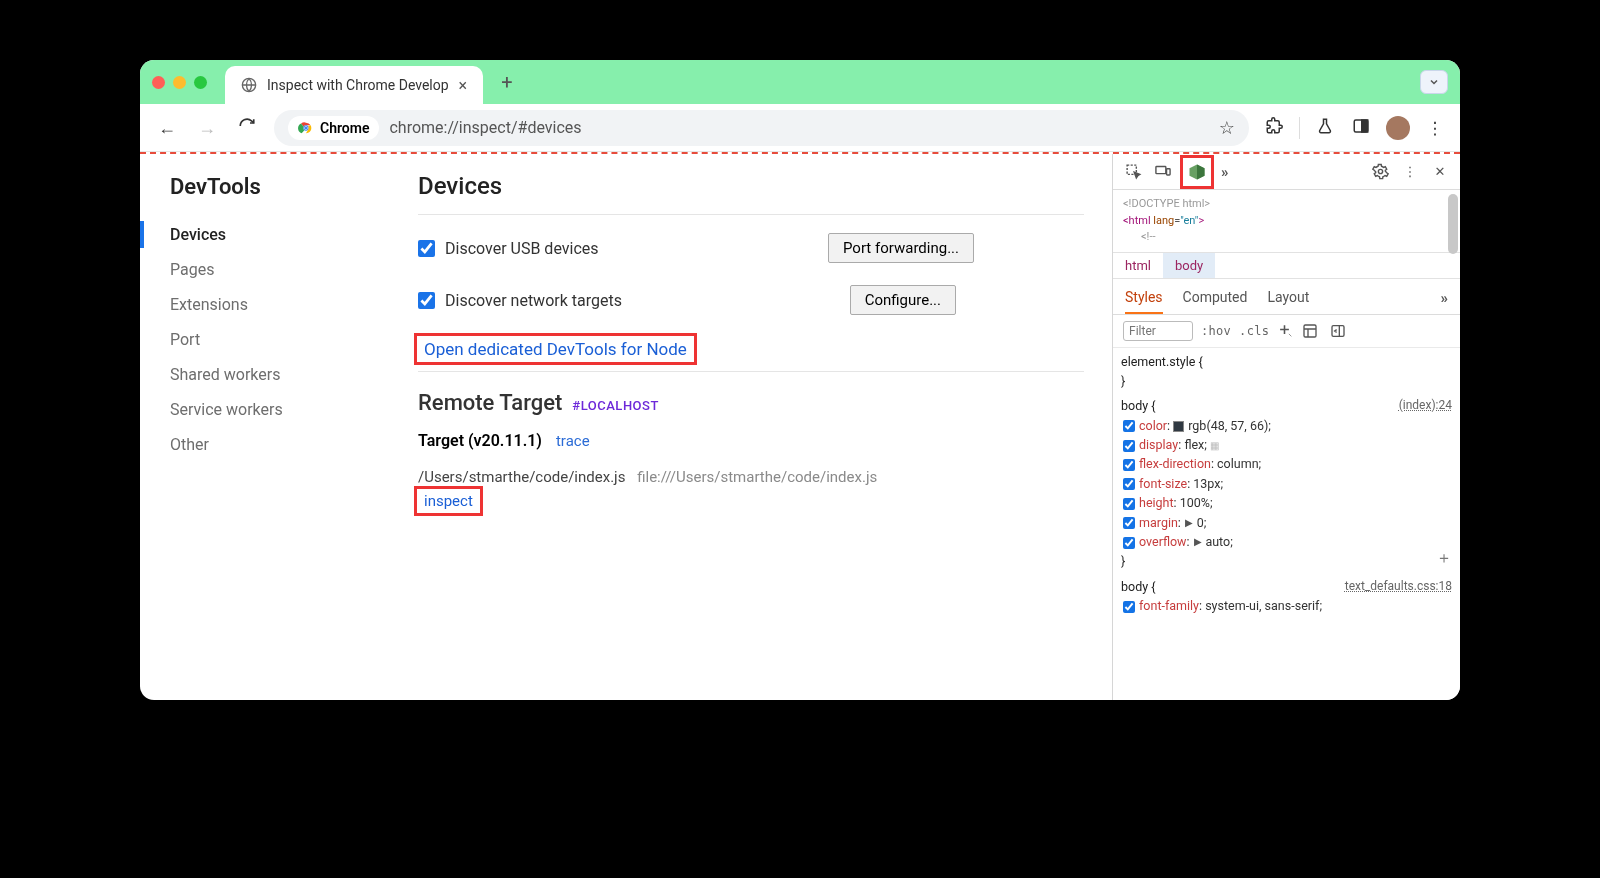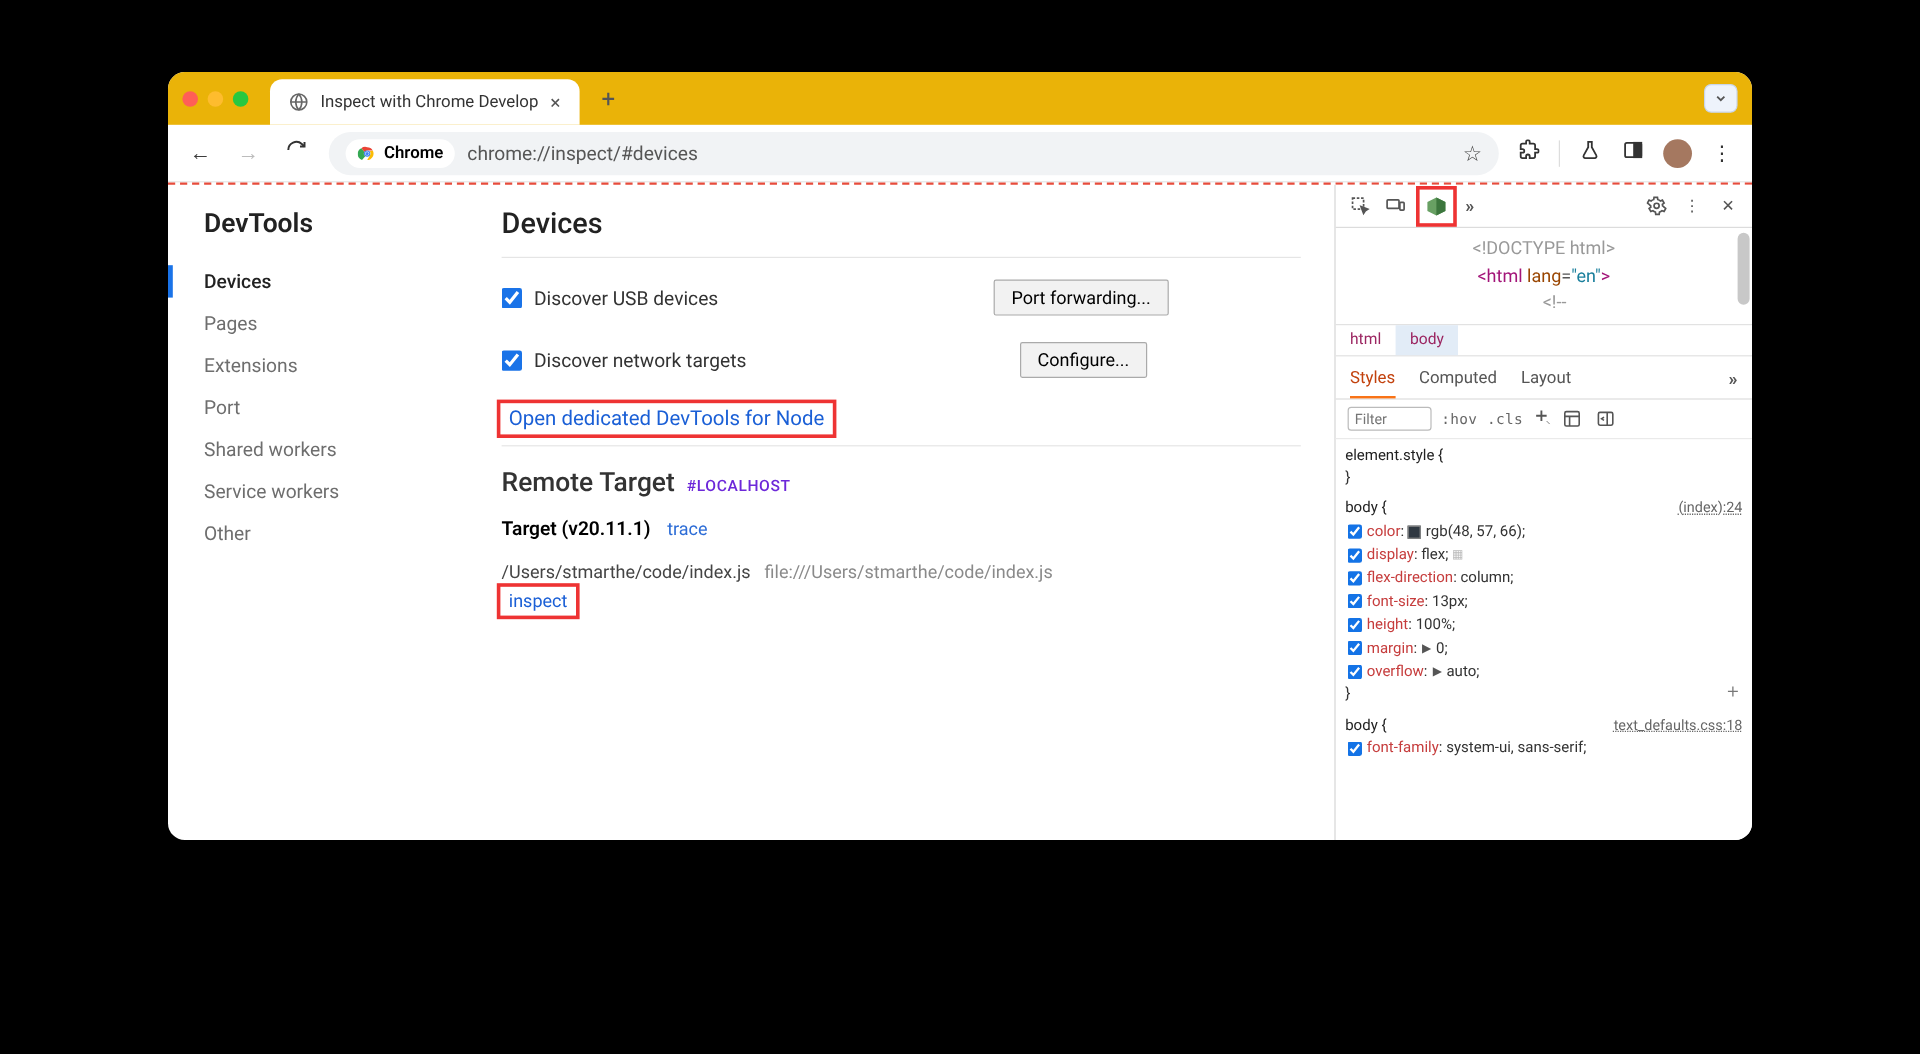--- a/index.html
+++ b/index.html
@@ -1,20 +1,20 @@
 <!DOCTYPE html>
 <html><head>
 <meta charset="utf-8">
 <style>
   * { margin: 0; padding: 0; box-sizing: border-box; font-family: -apple-system, BlinkMacSystemFont, "Segoe UI", Roboto, sans-serif; }
   body { background: #000; width: 1600px; height: 878px; display: flex; align-items: flex-start; justify-content: center; padding-top: 60px; }
   .window { width: 1320px; height: 640px; background: #fff; border-radius: 14px; overflow: hidden; box-shadow: 0 20px 60px rgba(0,0,0,.6); display: flex; flex-direction: column; }
 
   
-  .titlebar { height: 44px; background: #eab308; display: flex; align-items: center; padding: 0 12px; gap: 8px; position: relative; }
+  .titlebar { height: 44px; background: #86efac; display: flex; align-items: center; padding: 0 12px; gap: 8px; position: relative; }
   .traffic { display: flex; gap: 8px; margin-right: 10px; }
   .tl { width: 13px; height: 13px; border-radius: 50%; }
   .tl.red { background:#ff5f57; } .tl.yel{background:#febc2e;} .tl.grn{background:#28c840;}
   .tab { display: flex; align-items: center; gap: 8px; background: #fff; border-radius: 10px 10px 0 0; padding: 8px 14px; height: 38px; margin-top: 6px; font-size: 14px; color: #333; max-width: 300px; }
   .tabclose { color:#555; font-size:16px; padding:0 2px; }
   .newtab { font-size: 20px; color: #555; margin-left: 10px; }
   .titlebar-right { margin-left:auto; }
   .chev-btn { width:28px; height:24px; background:#eef3fb; border:1px solid #c9d6ea; border-radius:6px; display:flex; align-items:center; justify-content:center; }
 
   
@@ -60,21 +60,21 @@
 
   
   .dt-panel { width: 348px; border-left:1px solid #d6d6d6; display:flex; flex-direction:column; font-size:13px; background:#fff; position:relative; }
   .dt-toolbar { height:36px; display:flex; align-items:center; padding:0 10px; gap:10px; border-bottom:1px solid #dcdcdc; }
   .dt-ico { width:20px; height:20px; display:flex; align-items:center; justify-content:center; color:#555; }
   .node-box { width:28px; height:28px; display:flex; align-items:center; justify-content:center; outline:3px solid #e33; }
   .node-hex { width:18px; height:18px; }
   .dt-toolbar .sp { flex:1; }
   .overflow { font-size:15px; font-weight:700; color:#555; }
 
-  .dt-code { font-family: ui-monospace, Menlo, monospace; font-size:15px; padding:6px 10px; color:#555; line-height:1.5;text-align:center; }
+  .dt-code { font-family: ui-monospace, Menlo, monospace; font-size:11px; padding:6px 10px; color:#555; line-height:1.5; }
   .dt-code .tg { color:#a31579; } .dt-code .at{color:#994500;} .dt-code .vl{color:#1a7f9c;}
   .dt-scroll { position:absolute; right:2px; top:40px; width:10px; height:60px; background:#c8c8c8; border-radius:5px; }
 
   .dt-bc { display:flex; gap:0; border-top:1px solid #e2e2e2; border-bottom:1px solid #e2e2e2; }
   .dt-bc span { padding:5px 12px; color:#9b2561; font-size:13px; cursor:pointer; }
   .dt-bc span.sel { background:#e2ecf7; }
 
   .dt-tabs { display:flex; gap:20px; padding:6px 12px 0; border-bottom:1px solid #dcdcdc; font-size:14px; }
   .dt-tab { padding:4px 0 7px; color:#555; cursor:pointer; }
   .dt-tab.active { color:#c2410c; border-bottom:2px solid #f97316; }

